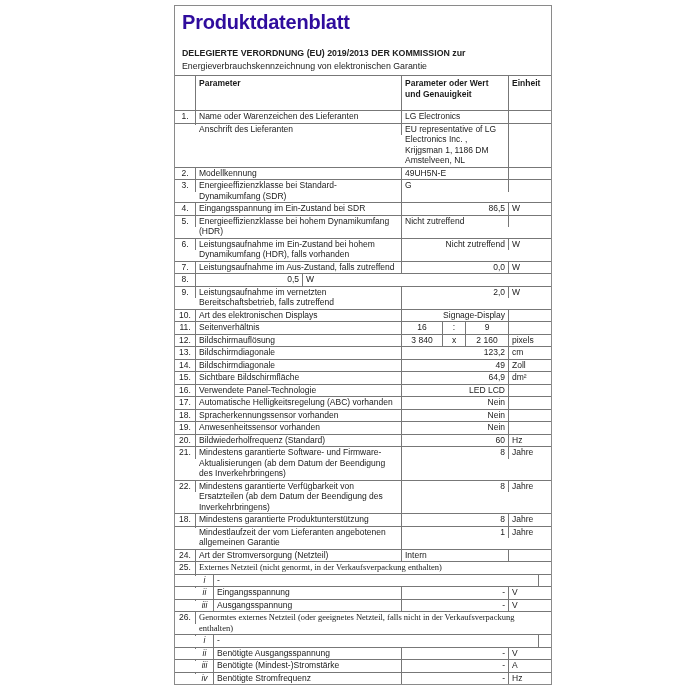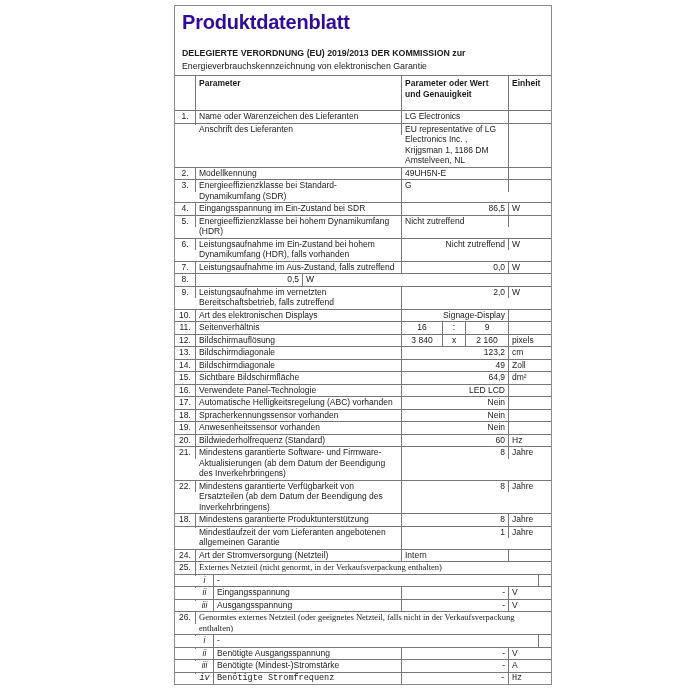--- a/index.html
+++ b/index.html
@@ -13,21 +13,21 @@
   }
   .head{padding:3px 7px 3px 7px;}
   .title{
     font-size:20px;line-height:26px;font-weight:bold;margin:0;
     color:#2f0c9d;letter-spacing:-0.2px;
   }
   .sub{font-size:8.8px;line-height:12.5px;color:#222;}
   .sub.first{margin-top:12px;font-weight:bold;}
   .table{border-top:1px solid #777;}
   .tr{display:flex;align-items:flex-start;border-bottom:1px solid #777;}
-  .tr:last-child{border-bottom:none;font-family:Liberation Mono, monospace;}
+  .tr:last-child{border-bottom:none;}
   .td{
     box-sizing:border-box;border-right:1px solid #777;
     padding:0 3px 1px 3px;font-size:8.5px;line-height:10.5px;
   }
   .td.last{border-right:none;}
   .bold{font-weight:bold;}
   .th .td{min-height:34px;padding-top:2px;}
   .num{width:21px;text-align:center;padding-left:1px;padding-right:1px;flex-shrink:0;}
   .param{width:206px;flex-shrink:0;}
   .val{width:107px;flex-shrink:0;}

